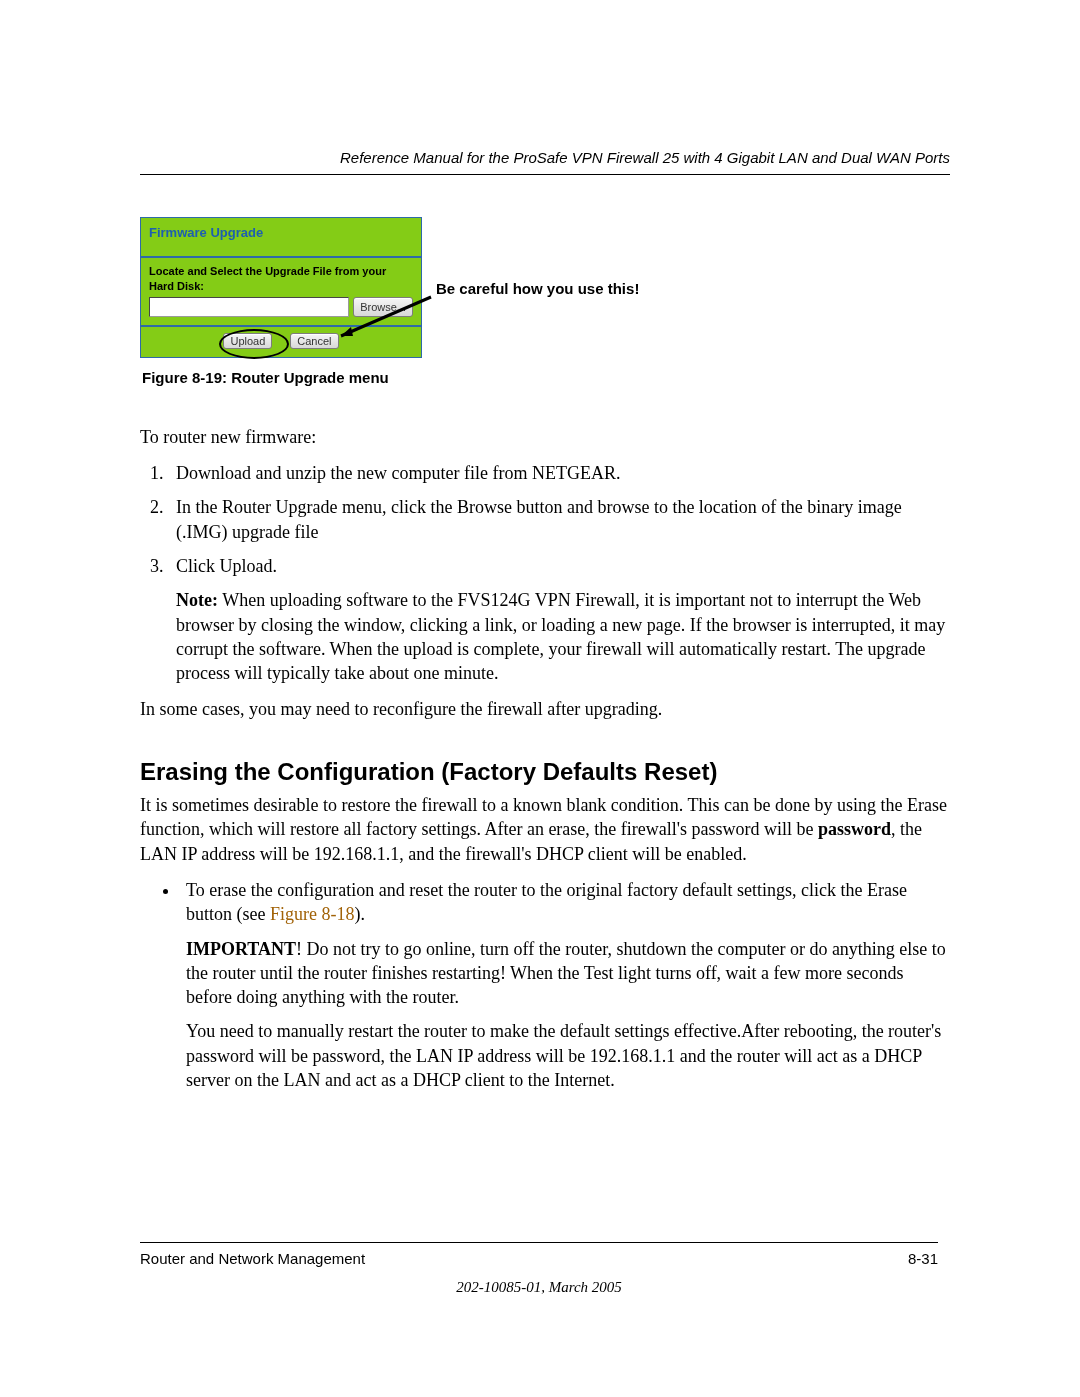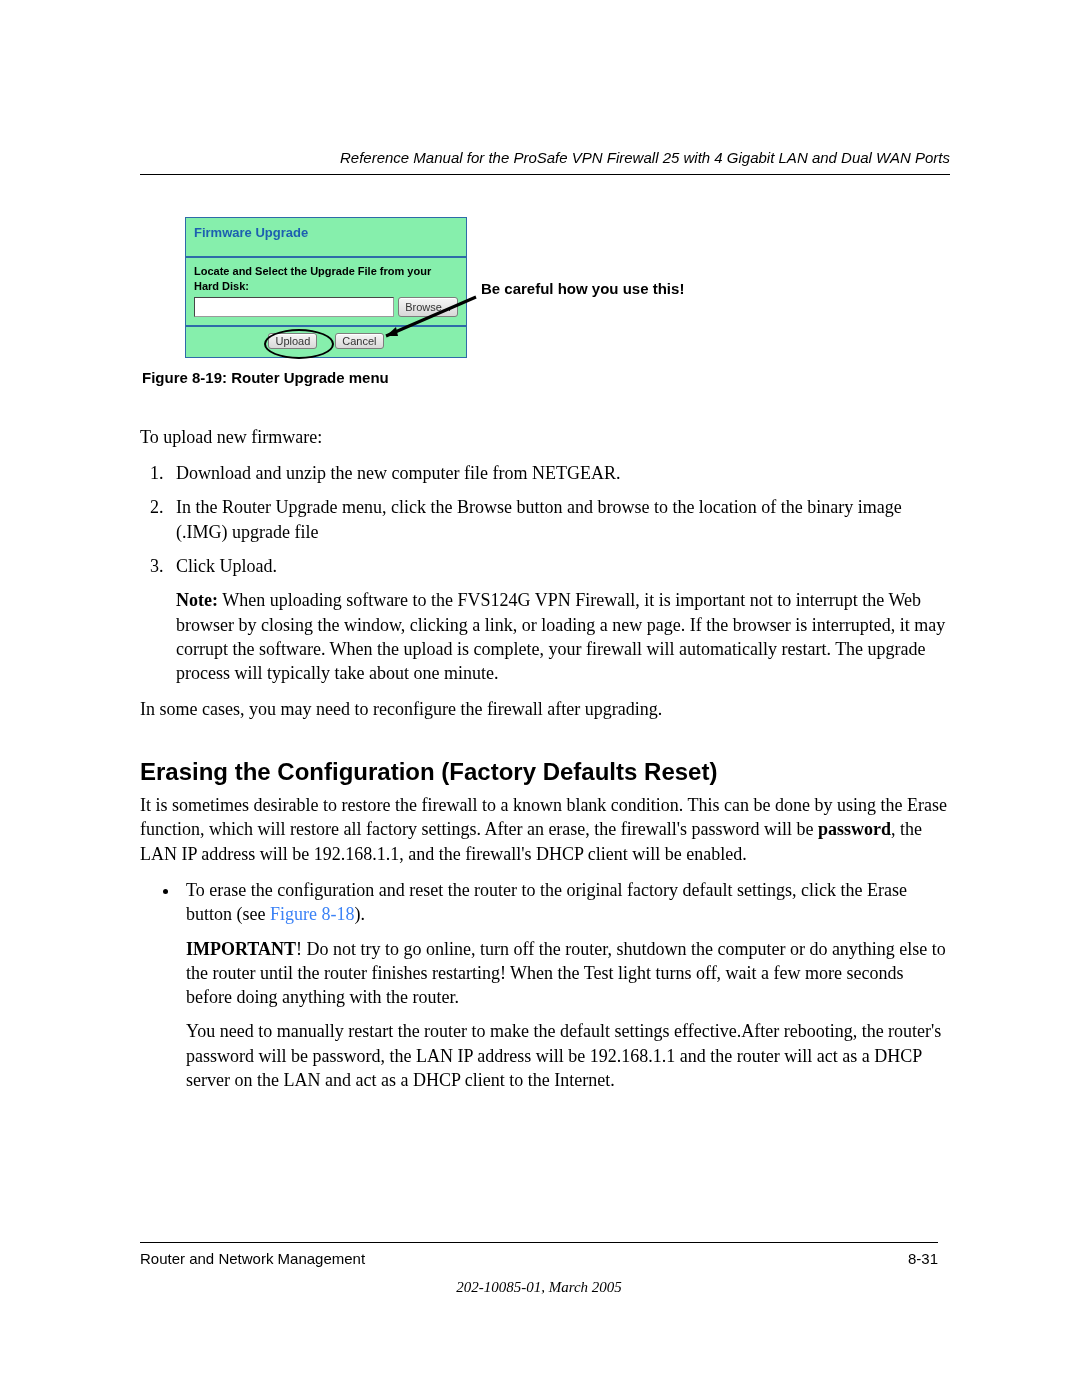--- a/index.html
+++ b/index.html
@@ -29,23 +29,22 @@
   }
   .figure-row {
     display: flex;
     align-items: flex-start;
     gap: 14px;
   }
   .screenshot {
     width: 280px;
     border: 1px solid #2e6aa8;
     font-family: Arial, Helvetica, sans-serif;
-    background: #86efac;
+    background: #84cc16;
     position: relative;
-    margin-left: 45px;
   }
   .ss-title {
     color: #1d5fb0;
     font-weight: bold;
     font-size: 13px;
     padding: 6px 8px 14px 8px;
     border-bottom: 2px solid #2e6aa8;
   }
   .ss-body {
     padding: 6px 8px 4px 8px;
@@ -138,21 +137,21 @@
   ul.bullets {
     list-style: disc;
     margin: 0 0 12px 0;
     padding-left: 40px;
   }
   ul.bullets > li {
     padding-left: 6px;
     margin-bottom: 10px;
   }
   .link {
-    color: #3b82f6;
+    color: #a16207;
   }
   .footer {
     position: absolute;
     left: 140px;
     right: 142px;
     bottom: 100px;
   }
   .footer-line {
     border-top: 1px solid #000;
     padding-top: 6px;
@@ -195,21 +194,21 @@
       <svg class="arrow-svg" width="60" height="60">
         <line x1="38" y1="3" x2="-52" y2="42" stroke="#000" stroke-width="3"></line>
         <polygon points="-52,42 -42,33 -40,42" fill="#000"></polygon>
       </svg>
     </div>
     <div class="callout">Be careful how you use this!</div>
   </div>
 
   <div class="caption">Figure 8-19:  Router Upgrade menu</div>
 
-  <p class="body">To upload new firmware:</p>
+  <p class="body">To router new firmware:</p>
 
   <ol class="steps">
     <li><span>Download and unzip the new computer file from NETGEAR.</span></li>
     <li><span>In the Router Upgrade menu, click the Browse button and browse to the location of the binary image (.IMG) upgrade file</span></li>
     <li>
       <span>Click Upload.</span>
       <div class="para-in-li">
         <span class="bold">Note:</span><span> When uploading software to the FVS124G VPN Firewall, it is important not to interrupt the Web browser by closing the window, clicking a link, or loading a new page. If the browser is interrupted, it may corrupt the software. When the upload is complete, your firewall will automatically restart. The upgrade process will typically take about one minute.</span>
       </div>
     </li>

